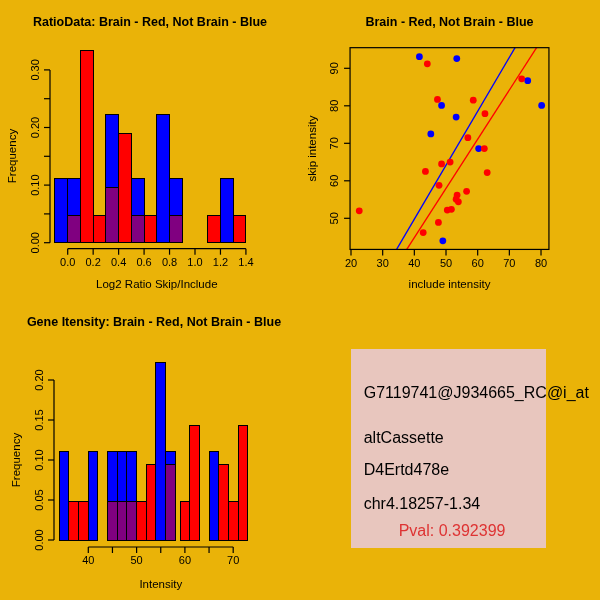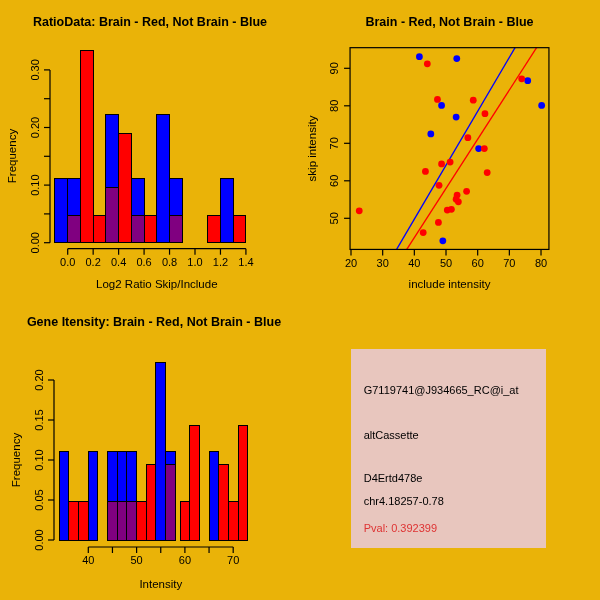--- a/index.html
+++ b/index.html
@@ -9,22 +9,22 @@
   #panel-tl{left:0;top:0;} #panel-tr{left:300px;top:0;}
   #panel-bl{left:4px;top:300px;} #panel-br{left:300px;top:300px;}
   svg{display:block;}
   svg text{font-family:"Liberation Sans",sans-serif;fill:#000;}
   .title{font-size:12.5px;font-weight:bold;text-anchor:middle;}
   .tick{font-size:11px;text-anchor:middle;}
   .lbl{font-size:11.5px;text-anchor:middle;}
   .ax{stroke:#000;stroke-width:1.2;}
   .bar{stroke:#000;stroke-width:1;shape-rendering:crispEdges;}
   .info-box{position:absolute;left:50.7px;top:49px;width:195px;height:199px;}
-  .info-line{position:absolute;left:13px;font-size:11px;color:#000;white-space:nowrap;}
-  .pval{color:#DE3333;}
+  .info-line{position:absolute;left:13px;font-size:16px;color:#000;white-space:nowrap;}
+  .pval{color:#DE3333;margin-left:35px;}
 </style>
 </head>
 <body>
 
 <div id="figure">
   <div class="panel" id="panel-tl">
     <svg id="svg-hist-ratio" width="300" height="300" viewBox="0 0 300 300">
         <text x="150" y="26" class="title">RatioData: Brain - Red, Not Brain - Blue</text>
         <text x="156.8" y="288" class="lbl">Log2 Ratio Skip/Include</text>
         <text x="16" y="156" class="lbl" transform="rotate(-90 16 156)">Frequency</text>
@@ -188,18 +188,18 @@
         <rect x="103.62" y="201.6" width="9.659999999999997" height="38.400000000000006" fill="#800080" class="bar"></rect>
         <rect x="113.28" y="201.6" width="9.659999999999997" height="38.400000000000006" fill="#800080" class="bar"></rect>
         <rect x="122.94" y="201.6" width="9.659999999999997" height="38.400000000000006" fill="#800080" class="bar"></rect>
         <rect x="161.57999999999998" y="164" width="9.660000000000025" height="76" fill="#800080" class="bar"></rect>
       </svg>
   </div>
   <div class="panel" id="panel-br">
     <div class="info-box" id="info-box" style="background: rgb(232, 198, 190);">
       <span class="info-line" style="top:35px">G7119741@J934665_RC@i_at</span>
       <span class="info-line" style="top:80px">altCassette</span>
-      <span class="info-line" style="top:123px">D4Ertd478e</span>
-      <span class="info-line" style="top:146px">chr4.18257-0.78</span>
+      <span class="info-line" style="top:112px">D4Ertd478e</span>
+      <span class="info-line" style="top:146px">chr4.18257-1.34</span>
       <span class="info-line pval" style="top:173px">Pval: 0.392399</span>
     </div>
   </div>
 </div>
 
 </body></html>

